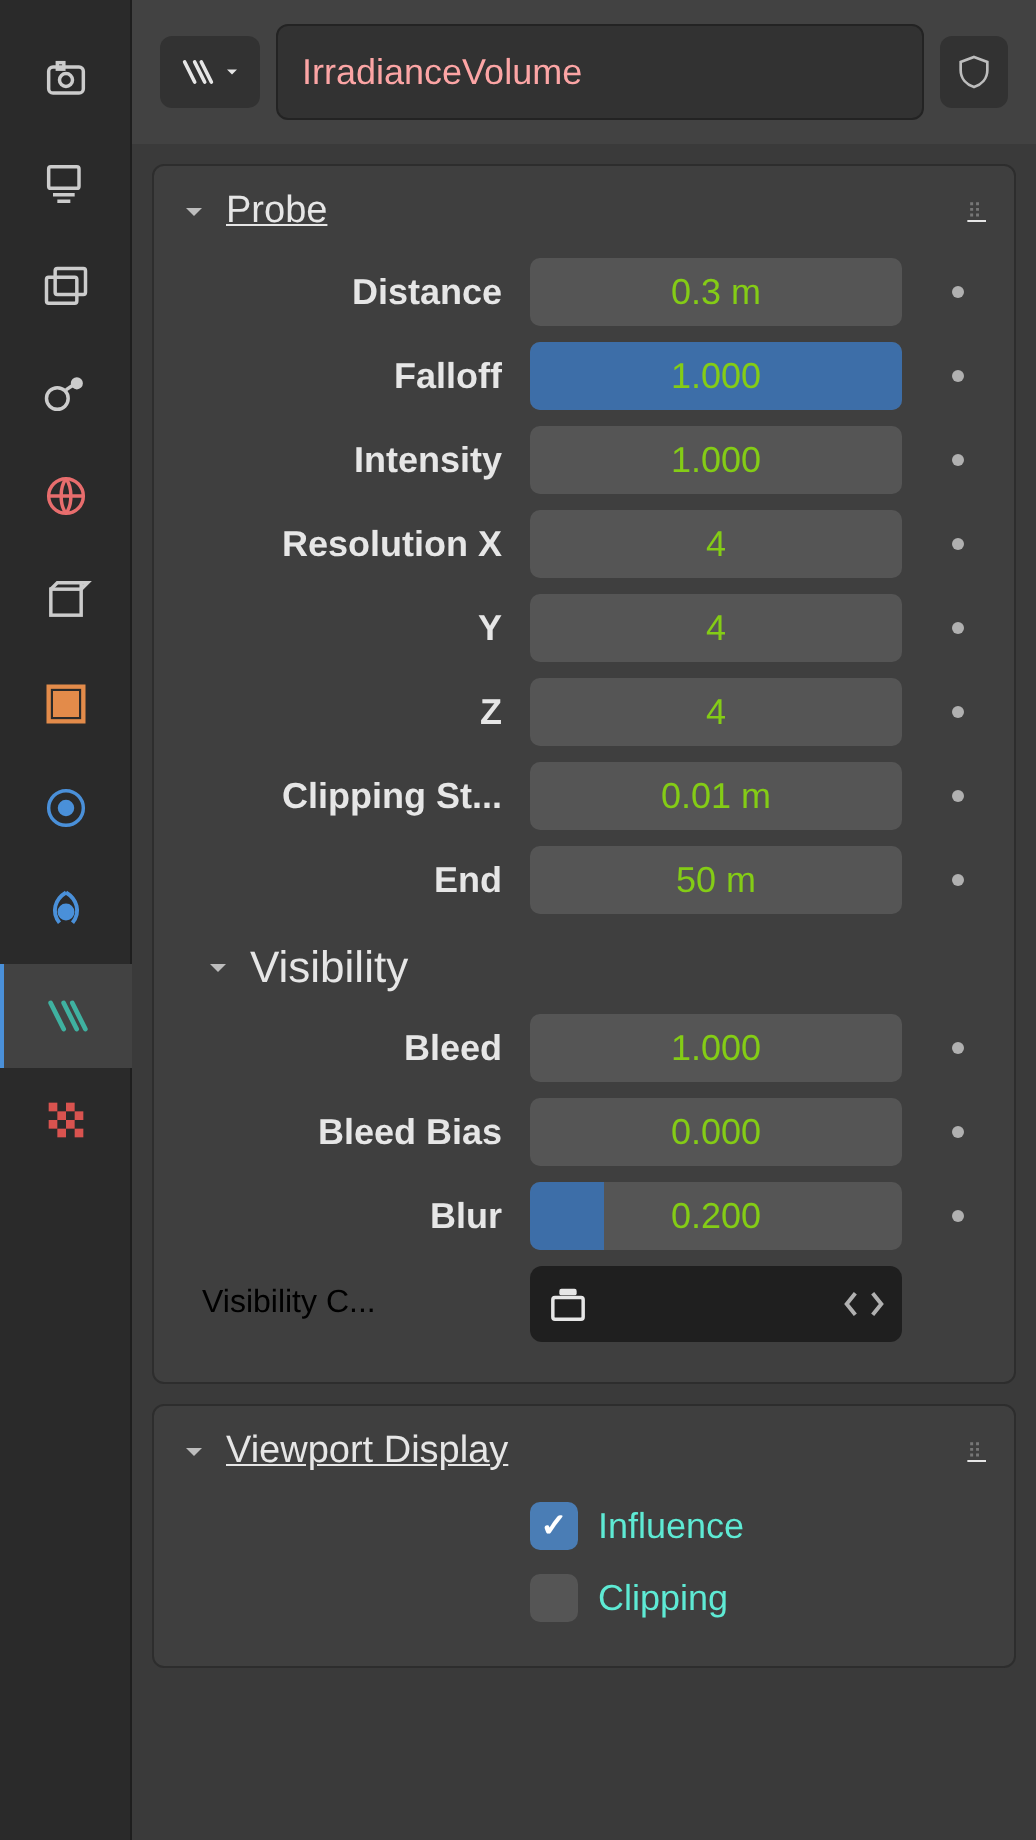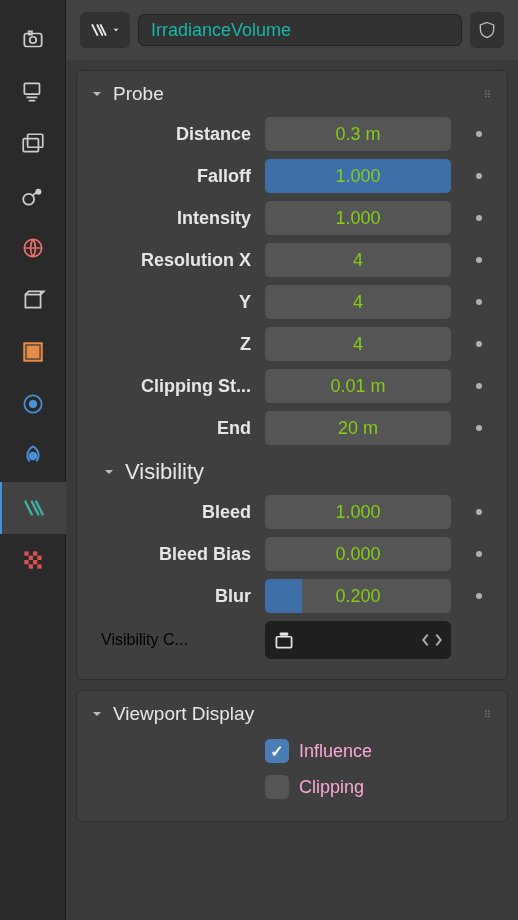--- a/index.html
+++ b/index.html
@@ -14,44 +14,44 @@
   .rail-item.accent-blue { color: #4a90d9; }
   .rail-item.accent-teal { color: #3fb1a0; }
   .rail-item.accent-red { color: #d9534f; }
   .rail-item.accent-salmon { color: #e86d6d; }
   .rail svg { width: 26px; height: 26px; }
 
   
   .main { flex: 1; display: flex; flex-direction: column; background: #424242; }
   .header { display: flex; align-items: center; gap: 8px; padding: 12px 14px; }
   .header .type-pill { width: 50px; height: 36px; background: #323232; border-radius: 6px; display: flex; align-items: center; justify-content: center; color: #e6e6e6; gap: 2px; }
-  .header .name-field { flex: 1; height: 32px; background: #323232; border: 1px solid #232323; border-radius: 6px; display: flex; align-items: center; padding: 0 12px; color: #14b8a6; font-size: 18px; }
+  .header .name-field { flex: 1; height: 48px; background: #323232; border: 1px solid #232323; border-radius: 6px; display: flex; align-items: center; padding: 0 12px; color: #fca5a5; font-size: 18px; }
   .header .shield { width: 34px; height: 36px; background: #323232; border-radius: 6px; display: flex; align-items: center; justify-content: center; color: #bdbdbd; }
 
   .panels { flex: 1; background: #3a3a3a; padding: 10px 10px 0 10px; overflow-y: auto; }
   .panel { background: #3f3f3f; border: 1px solid #2d2d2d; border-radius: 6px; margin-bottom: 10px; padding-bottom: 16px; }
-  .panel-header { display: flex; align-items: center; padding: 12px 14px 8px 12px; color: #e6e6e6; font-size: 19px; justify-content: space-between; }
+  .panel-header { display: flex; align-items: center; padding: 12px 14px 8px 12px; color: #e6e6e6; font-size: 19px; justify-content: space-between; text-decoration: underline; }
   .panel-header .left { display: flex; align-items: center; gap: 8px; }
   .panel-header .chev { width: 16px; height: 16px; color: #bdbdbd; }
   .panel-grip { color: #777; letter-spacing: 2px; font-size: 10px; }
 
   .sub-header { display: flex; align-items: center; gap: 8px; padding: 10px 14px 6px 24px; color: #e6e6e6; font-size: 22px; }
 
   .row { display: grid; grid-template-columns: 150px 1fr 28px; align-items: center; gap: 14px; padding: 4px 14px 4px 24px; }
   .row .lbl { text-align: right; color: #e6e6e6; font-size: 18px; white-space: nowrap; overflow: hidden; text-overflow: ellipsis; font-weight: bold; }
   .row .dot { display: flex; justify-content: center; }
   .row .dot span { width: 6px; height: 6px; background: #b0b0b0; border-radius: 50%; }
 
   .field { position: relative; height: 34px; background: #555555; border-radius: 5px; display: flex; align-items: center; justify-content: center; color: #84cc16; font-size: 18px; overflow: hidden; }
   .field .value { position: relative; z-index: 2; }
   .field .fill { position: absolute; left: 0; top: 0; bottom: 0; background: #3d6ea8; }
   .field.full .fill { width: 100%; }
 
   .checkbox-row { display: grid; grid-template-columns: 150px 1fr 28px; align-items: center; gap: 14px; padding: 6px 14px 6px 24px; }
-  .checkbox-row .ctrl { display: flex; align-items: center; gap: 10px; color: #f9a8d4; font-size: 18px; }
+  .checkbox-row .ctrl { display: flex; align-items: center; gap: 10px; color: #5eead4; font-size: 18px; }
   .checkbox { width: 24px; height: 24px; background: #555555; border-radius: 5px; display: inline-flex; align-items: center; justify-content: center; }
   .checkbox.checked { background: #4a7db5; }
   .checkbox.checked:after { content: "✓"; color: #fff; font-weight: bold; font-size: 16px; }
 
   .collection-row { display: grid; grid-template-columns: 150px 1fr 28px; align-items: center; gap: 14px; padding: 4px 14px 4px 24px; }
   .collection-field { height: 38px; background: #1f1f1f; border-radius: 6px; display: flex; align-items: center; justify-content: space-between; padding: 0 6px; }
   .collection-field .box-icon { width: 26px; height: 26px; color: #e6e6e6; }
   .collection-field .expand { width: 26px; height: 26px; color: #b0b0b0; }
 </style>
 </head>
@@ -233,21 +233,21 @@
         <div class="field">
             <span class="value">0.01 m</span>
           </div>
         <div class="dot">
             <span></span>
           </div>
       </div>
       <div class="row">
         <div class="lbl">End</div>
         <div class="field">
-            <span class="value">20 m</span>
+            <span class="value">50 m</span>
           </div>
         <div class="dot">
             <span></span>
           </div>
       </div>
 
       <div class="sub-header">
         <svg class="chev" width="16" height="16" viewBox="0 0 24 24" fill="#bdbdbd">
             <path d="M6 9l6 6 6-6z"></path>
           </svg>

